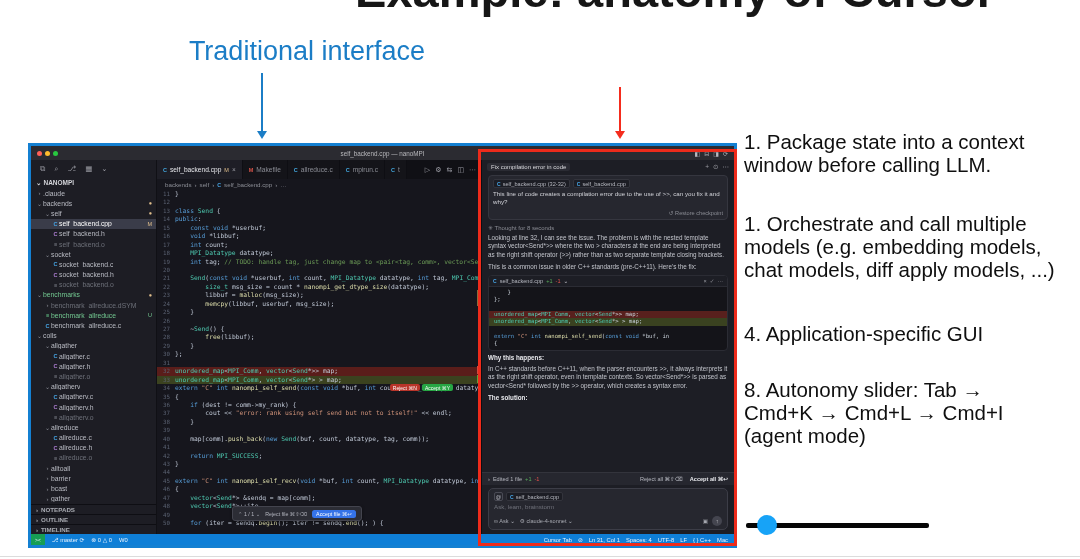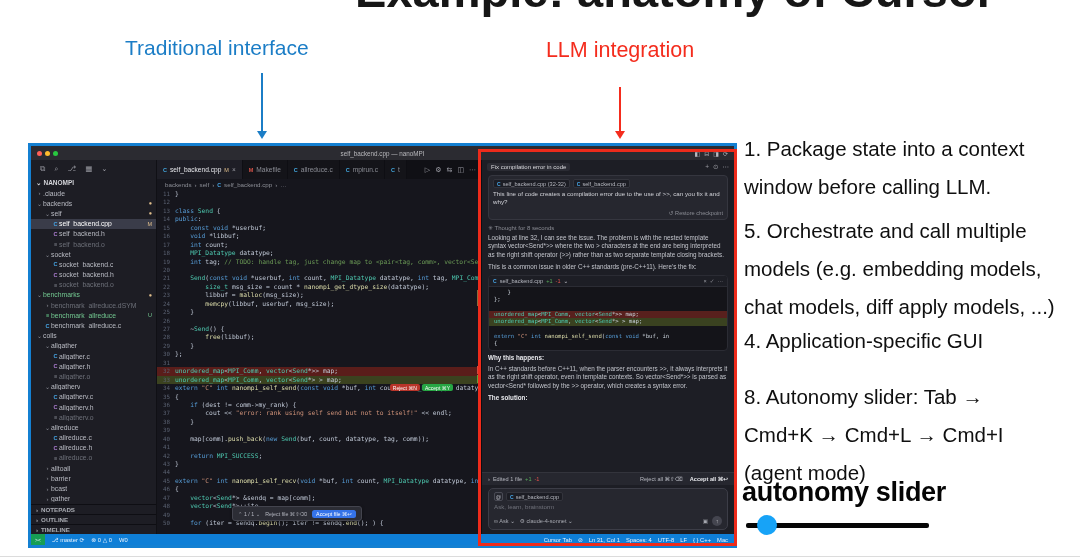--- a/index.html
+++ b/index.html
@@ -3,33 +3,33 @@
 <meta charset="utf-8">
 <style>
   *{box-sizing:border-box;margin:0;padding:0}
   html,body{width:1080px;height:559px;background:#fff;overflow:hidden;
     font-family:"Liberation Sans",sans-serif}
   #slide{position:relative;width:1080px;height:559px;background:#fff;overflow:hidden}
 
   
   #slide-title{position:absolute;left:260px;top:-37px;width:830px;text-align:center;
     font-size:47px;font-weight:700;color:#161616;white-space:nowrap}
-  #label-trad{position:absolute;left:125px;top:36px;width:300px;text-align:left;
-    font-size:21px;color:#1b7dc6}
+  #label-trad{position:absolute;left:125px;top:36px;width:300px;text-align:right;
+    font-size:27px;color:#1b7dc6}
   #label-llm{position:absolute;left:500px;top:38px;width:240px;text-align:center;
     font-size:21.5px;color:#f42c1d}
   .vline{position:absolute;width:2px}
   #arrow-trad-line{left:261px;top:73px;height:59px;background:#1b7dc6}
   #arrow-llm-line{left:619px;top:87px;height:45px;background:#f42c1d}
   .ahead{position:absolute;width:0;height:0;border-left:5px solid transparent;
     border-right:5px solid transparent}
   #arrow-trad-head{left:257px;top:131px;border-top:8px solid #1b7dc6}
   #arrow-llm-head{left:615px;top:131px;border-top:8px solid #f42c1d}
 
-  .note{position:absolute;left:744px;width:334px;font-size:20.5px;line-height:38px;
+  .note{position:absolute;left:744px;width:334px;font-size:20.5px;line-height:23px;
     color:#0f0f0f;white-space:pre-line}
   .note1{top:130px}.note2{top:212px}.note3{top:322px}.note4{top:378px}
 
   #autonomy-label{position:absolute;left:742px;top:477px;font-size:27px;font-weight:700;
     color:#050505;letter-spacing:-0.3px}
   #slider-line{position:absolute;left:746px;top:523px;width:183px;height:5px;
     background:#060606;border-radius:2px}
   #slider-knob{position:absolute;left:757px;top:515px;width:20px;height:20px;
     border-radius:50%;background:#17a3f7}
   #bottom-rule{position:absolute;left:0;top:556px;width:1080px;height:1px;background:#dcdcdc}
@@ -163,37 +163,35 @@
 </head>
 <body>
 
 <div id="slide">
   <div id="slide-title">Example: anatomy of Cursor</div>
 
   <div id="label-trad">Traditional interface</div>
   <div id="arrow-trad-line" class="vline"></div>
   <div id="arrow-trad-head" class="ahead"></div>
 
-  <div id="label-llm">LLM integration</div>
   <div id="arrow-llm-line" class="vline"></div>
   <div id="arrow-llm-head" class="ahead"></div>
 
   <div id="notes">
       <div class="note note1">1. Package state into a context
 window before calling LLM.</div>
-      <div class="note note2">5. Orchestrate and call multiple
+      <div class="note note2">1. Orchestrate and call multiple
 models (e.g. embedding models,
 chat models, diff apply models, ...)</div>
       <div class="note note3">4. Application-specific GUI</div>
       <div class="note note4">8. Autonomy slider: Tab →
 Cmd+K → Cmd+L → Cmd+I
 (agent mode)</div>
     </div>
 
-  <div id="autonomy-label">autonomy slider</div>
   <div id="slider-line"></div>
   <div id="slider-knob"></div>
   <div id="bottom-rule"></div>
 
   <div id="window">
     <div class="titlebar">
       <div class="tl-group">
         <div class="tl r"></div>
         <div class="tl y"></div>
         <div class="tl g"></div>

